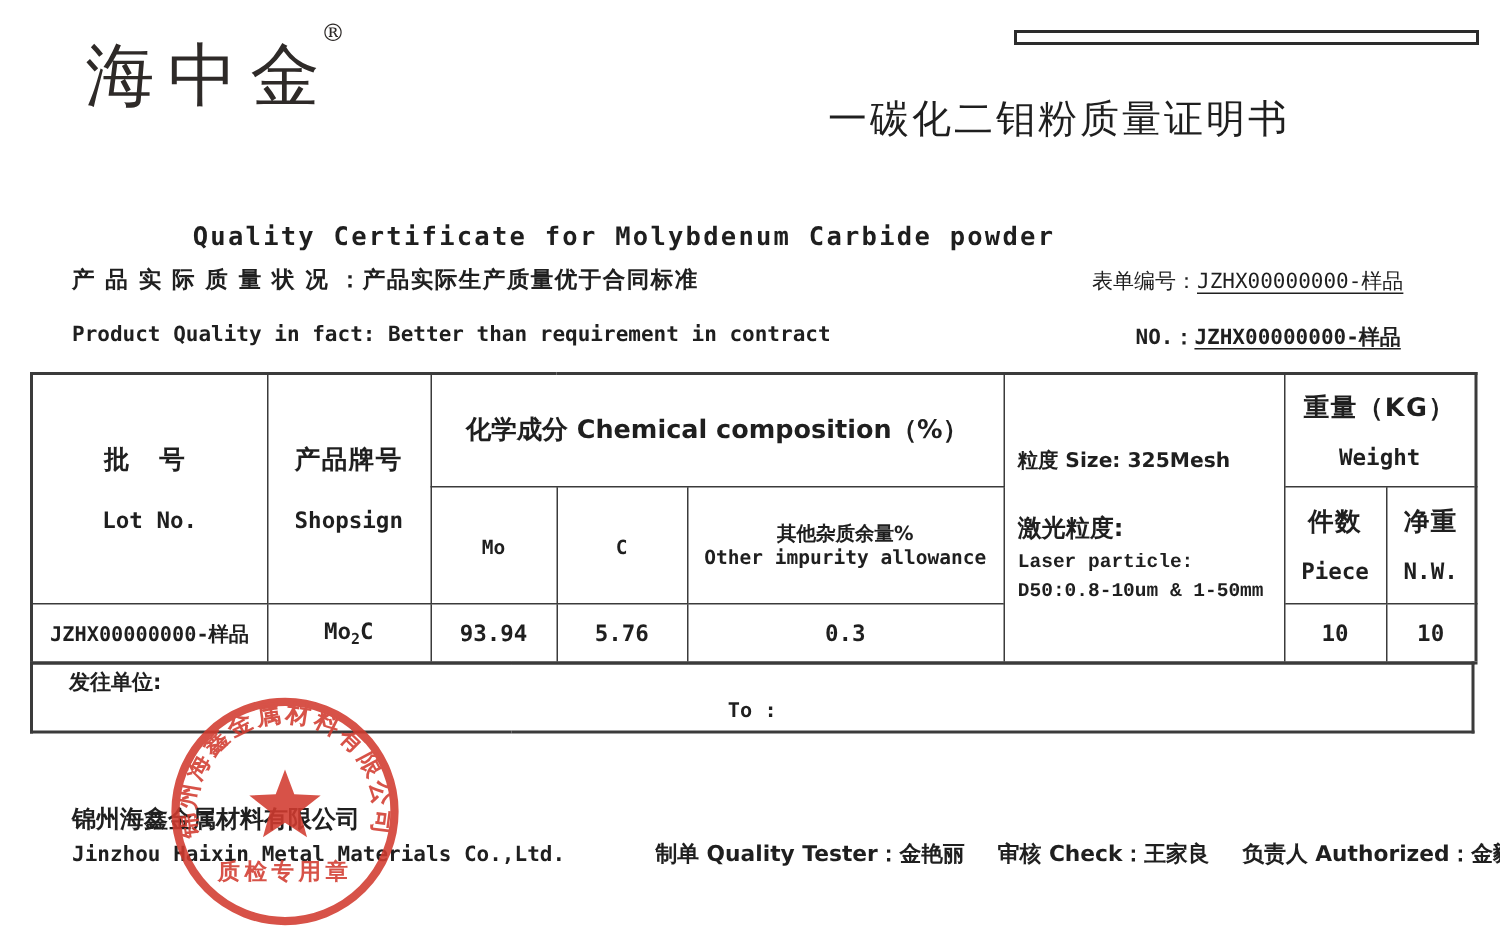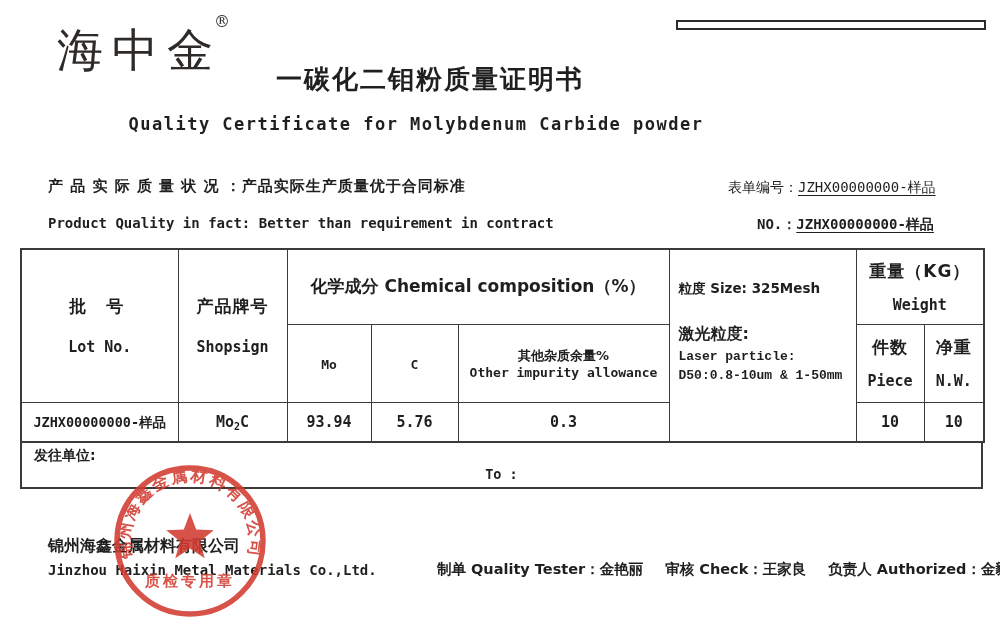--- a/index.html
+++ b/index.html
@@ -8,27 +8,27 @@
     position:relative; background:#ffffff; color:#1f1f1f; overflow:hidden;
     font-family:"DejaVu Sans","Liberation Sans",sans-serif;
   }
   .mono { font-family:"DejaVu Sans Mono","Liberation Mono",monospace; }
 
   
   .logo { position:absolute; left:57px; top:20px; font-family:"DejaVu Serif","Liberation Serif",serif;
           font-size:46px; letter-spacing:9px; color:#2e2a28; white-space:nowrap; }
   .logo .reg { display:inline-block; font-size:16px; letter-spacing:0; vertical-align:top;
                position:relative; top:-8px; left:-8px; }
-  .title { position:absolute; left:0; top:62px; width:860px; text-align:center;
-           font-size:26px; font-weight:bold; letter-spacing:2px; }
+  .title { position:absolute; left:0; top:62px; width:860px; text-align:right;
+           font-size:26px; font-weight:normal; letter-spacing:2px; }
   .iso-box { position:absolute; right:14px; top:20px; width:310px; border:2px solid #2c2c2c;
              text-align:center; padding:3px 4px; font-weight:bold; }
   .iso-box .l1 { font-size:13.5px; line-height:20px; }
   .iso-box .l2 { font-size:13px;  line-height:19px; letter-spacing:1px; }
-  .subtitle { position:absolute; left:0; top:114px; width:832px; text-align:center;
+  .subtitle { position:absolute; left:0; top:148px; width:832px; text-align:center;
               font-size:17px; font-weight:bold; letter-spacing:1.5px; }
 
   
   .qs-cn  { position:absolute; left:48px; top:177px; font-size:15px; font-weight:bold; letter-spacing:1px; }
   .qs-en  { position:absolute; left:48px; top:215px; font-size:14px; font-weight:bold; }
   .form-cn{ position:absolute; left:728px; top:179px; font-size:14px; font-weight:normal; }
   .form-en{ position:absolute; left:757px; top:216px; font-size:14px; font-weight:bold; }
   .uv { text-decoration:underline; text-underline-offset:3px; }
 
   
@@ -38,25 +38,25 @@
   table.t2 { border:2px solid #3b3b3b; margin-top:-2px; }
   td { border:1px solid #3b3b3b; text-align:center; vertical-align:middle; padding:2px; overflow:hidden; }
   tr.r3 td { border-bottom:2px solid #3b3b3b; }
   .cn-big { font-size:17px; font-weight:bold; letter-spacing:1px; }
   .cn-sp  { letter-spacing:7px; }
   .en-big { font-size:15px; font-weight:bold; margin-top:20px; }
   .en-mid { font-size:15px; font-weight:bold; margin-top:13px; }
   .small  { font-size:13px; font-weight:bold; }
   .cell-num { font-size:15px; font-weight:bold; }
   .size-cell { text-align:left; padding:6px 6px 6px 9px; vertical-align:top; font-weight:bold; }
-  .size-cell .ln1 { font-size:13.5px; margin-top:24px; }
+  .size-cell .ln1 { font-size:13.5px; margin-top:42px; }
   .size-cell .ln2 { font-size:16px; margin-top:26px; }
   .size-cell .ln3, .size-cell .ln4 { font-size:13px; margin-top:4px;font-family:Liberation Mono, monospace; }
   sub.chem { font-size:10px; vertical-align:-3px; }
-  .lt td { text-align:left; padding:3px 12px; font-weight:bold;margin-top:24px; }
+  .lt td { text-align:left; padding:3px 24px; font-weight:bold;margin-top:24px; }
   .lt .cn { font-size:14px; line-height:19px; }
   .lt .en { font-size:13.5px; line-height:19px;text-align:center; }
 
   
   .company-cn { position:absolute; left:48px; top:536px; font-size:16px; font-weight:bold; }
   .company-en { position:absolute; left:48px; top:562px; font-size:14px; font-weight:bold; }
   .sign-line  { position:absolute; left:437px; top:560px; font-size:14.5px; font-weight:bold; white-space:nowrap; }
   .sign-line span { margin-right:22px; }
 
   

